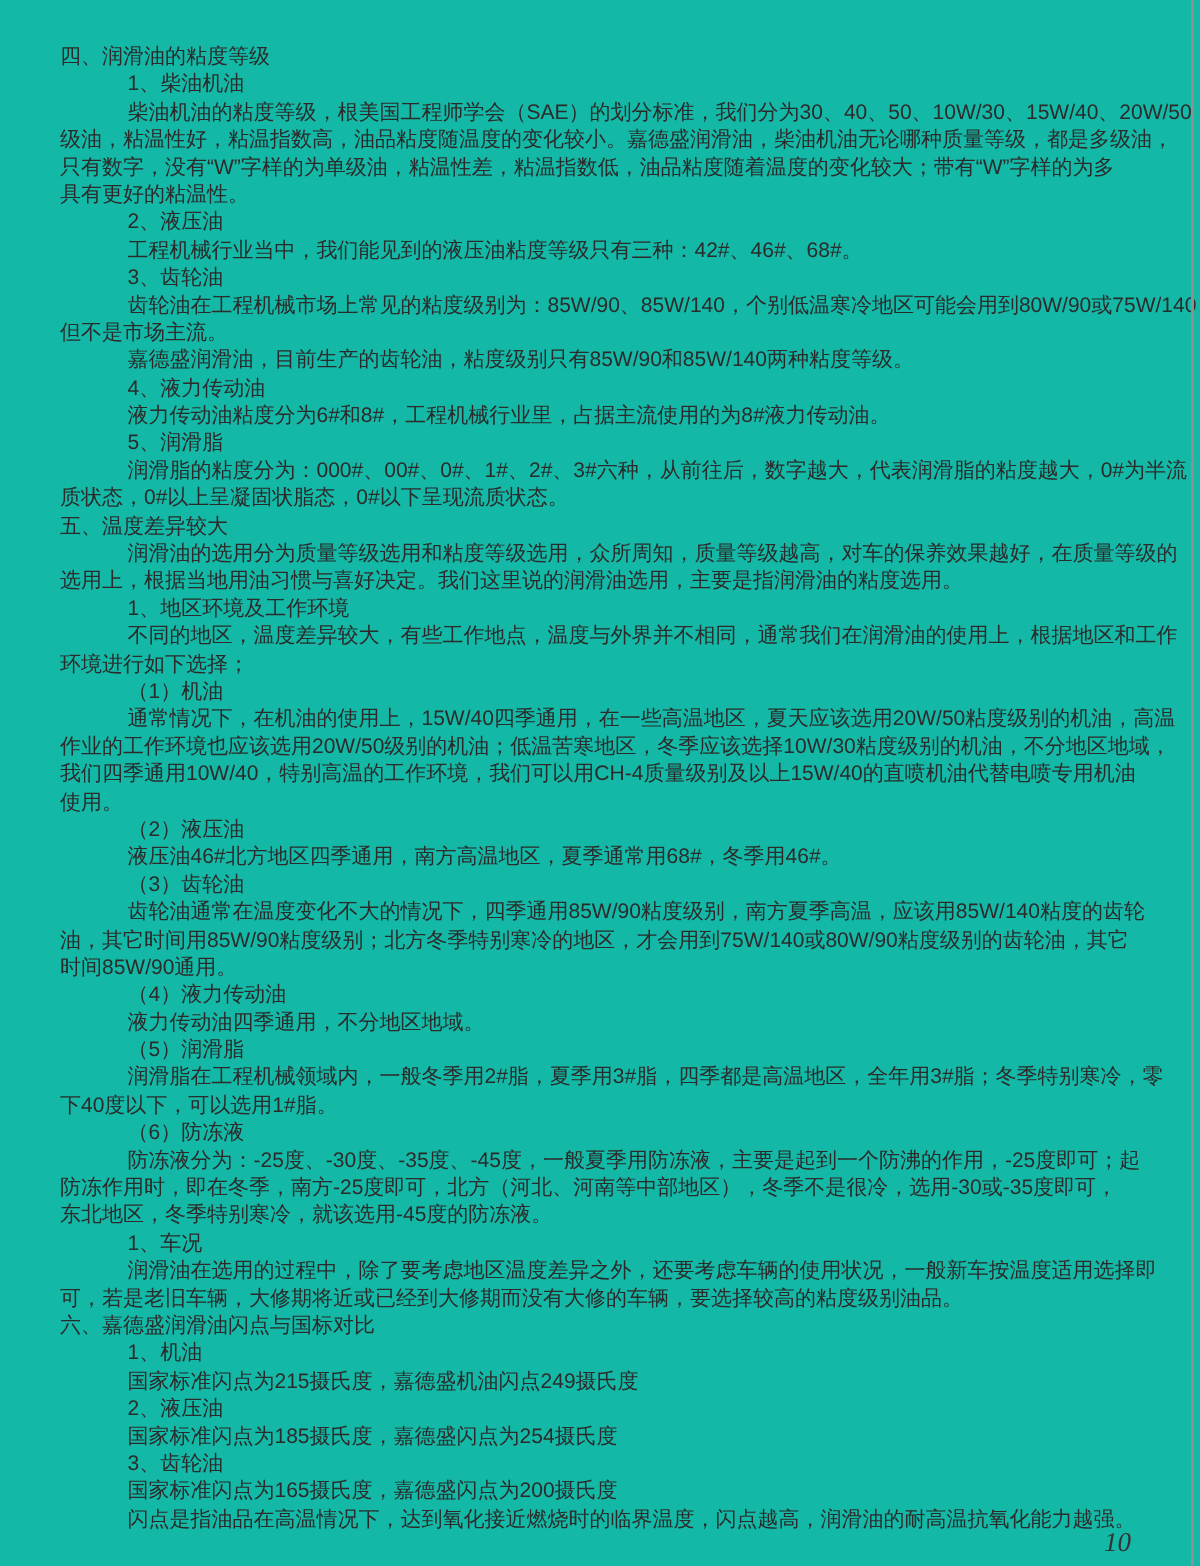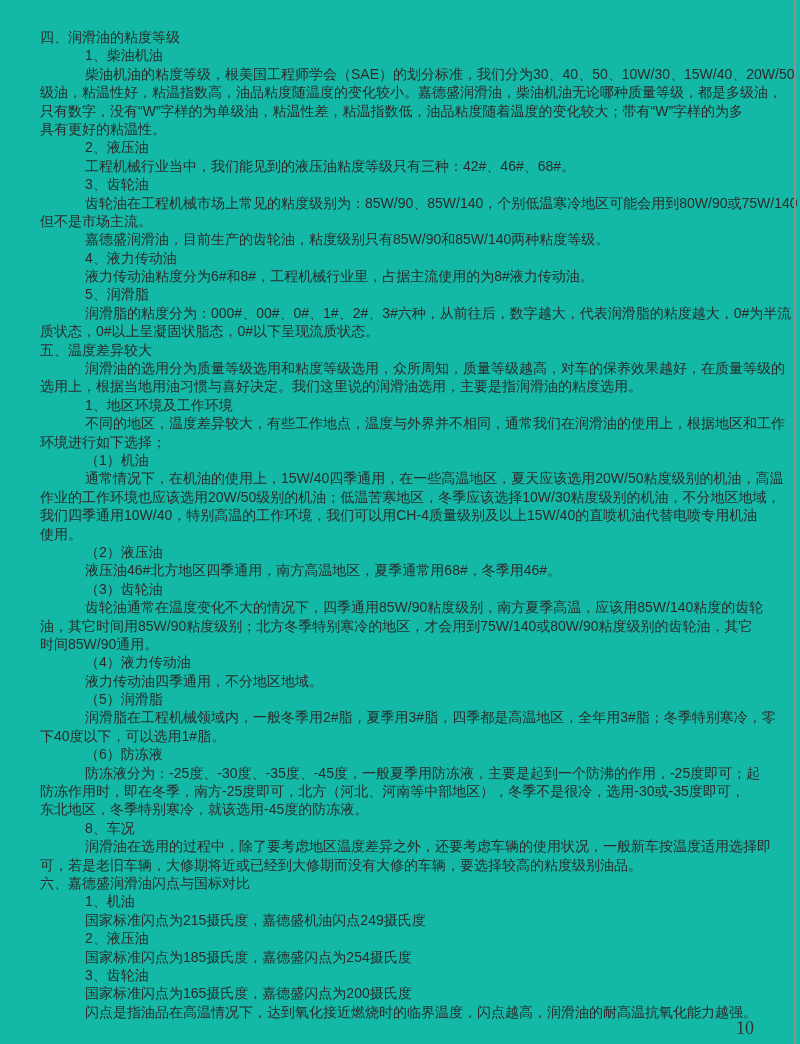--- a/index.html
+++ b/index.html
@@ -45,20 +45,21 @@
   }
   .ind {
     padding-left: 45px;
   }
   .page-num {
     position: absolute;
     left: 736px;
     top: 1018px;
     width: 50px;
     font-family: "Liberation Serif", serif;
+    font-style: italic;
     font-size: 18px;
     color: #333333;
   }
 </style>
 </head>
 <body>
 
 <div class="page" style="background: #14b8a6;">
   <div class="doc" style="color: rgb(43, 43, 43);">
       <div class="line">四、润滑油的粘度等级</div>
@@ -97,21 +98,21 @@
       <div class="line">时间85W/90通用。</div>
       <div class="line ind">（4）液力传动油</div>
       <div class="line ind">液力传动油四季通用，不分地区地域。</div>
       <div class="line ind">（5）润滑脂</div>
       <div class="line ind">润滑脂在工程机械领域内，一般冬季用2#脂，夏季用3#脂，四季都是高温地区，全年用3#脂；冬季特别寒冷，零</div>
       <div class="line">下40度以下，可以选用1#脂。</div>
       <div class="line ind">（6）防冻液</div>
       <div class="line ind">防冻液分为：-25度、-30度、-35度、-45度，一般夏季用防冻液，主要是起到一个防沸的作用，-25度即可；起</div>
       <div class="line">防冻作用时，即在冬季，南方-25度即可，北方（河北、河南等中部地区），冬季不是很冷，选用-30或-35度即可，</div>
       <div class="line">东北地区，冬季特别寒冷，就该选用-45度的防冻液。</div>
-      <div class="line ind">8、车况</div>
+      <div class="line ind">1、车况</div>
       <div class="line ind">润滑油在选用的过程中，除了要考虑地区温度差异之外，还要考虑车辆的使用状况，一般新车按温度适用选择即</div>
       <div class="line">可，若是老旧车辆，大修期将近或已经到大修期而没有大修的车辆，要选择较高的粘度级别油品。</div>
       <div class="line">六、嘉德盛润滑油闪点与国标对比</div>
       <div class="line ind">1、机油</div>
       <div class="line ind">国家标准闪点为215摄氏度，嘉德盛机油闪点249摄氏度</div>
       <div class="line ind">2、液压油</div>
       <div class="line ind">国家标准闪点为185摄氏度，嘉德盛闪点为254摄氏度</div>
       <div class="line ind">3、齿轮油</div>
       <div class="line ind">国家标准闪点为165摄氏度，嘉德盛闪点为200摄氏度</div>
       <div class="line ind">闪点是指油品在高温情况下，达到氧化接近燃烧时的临界温度，闪点越高，润滑油的耐高温抗氧化能力越强。</div>

